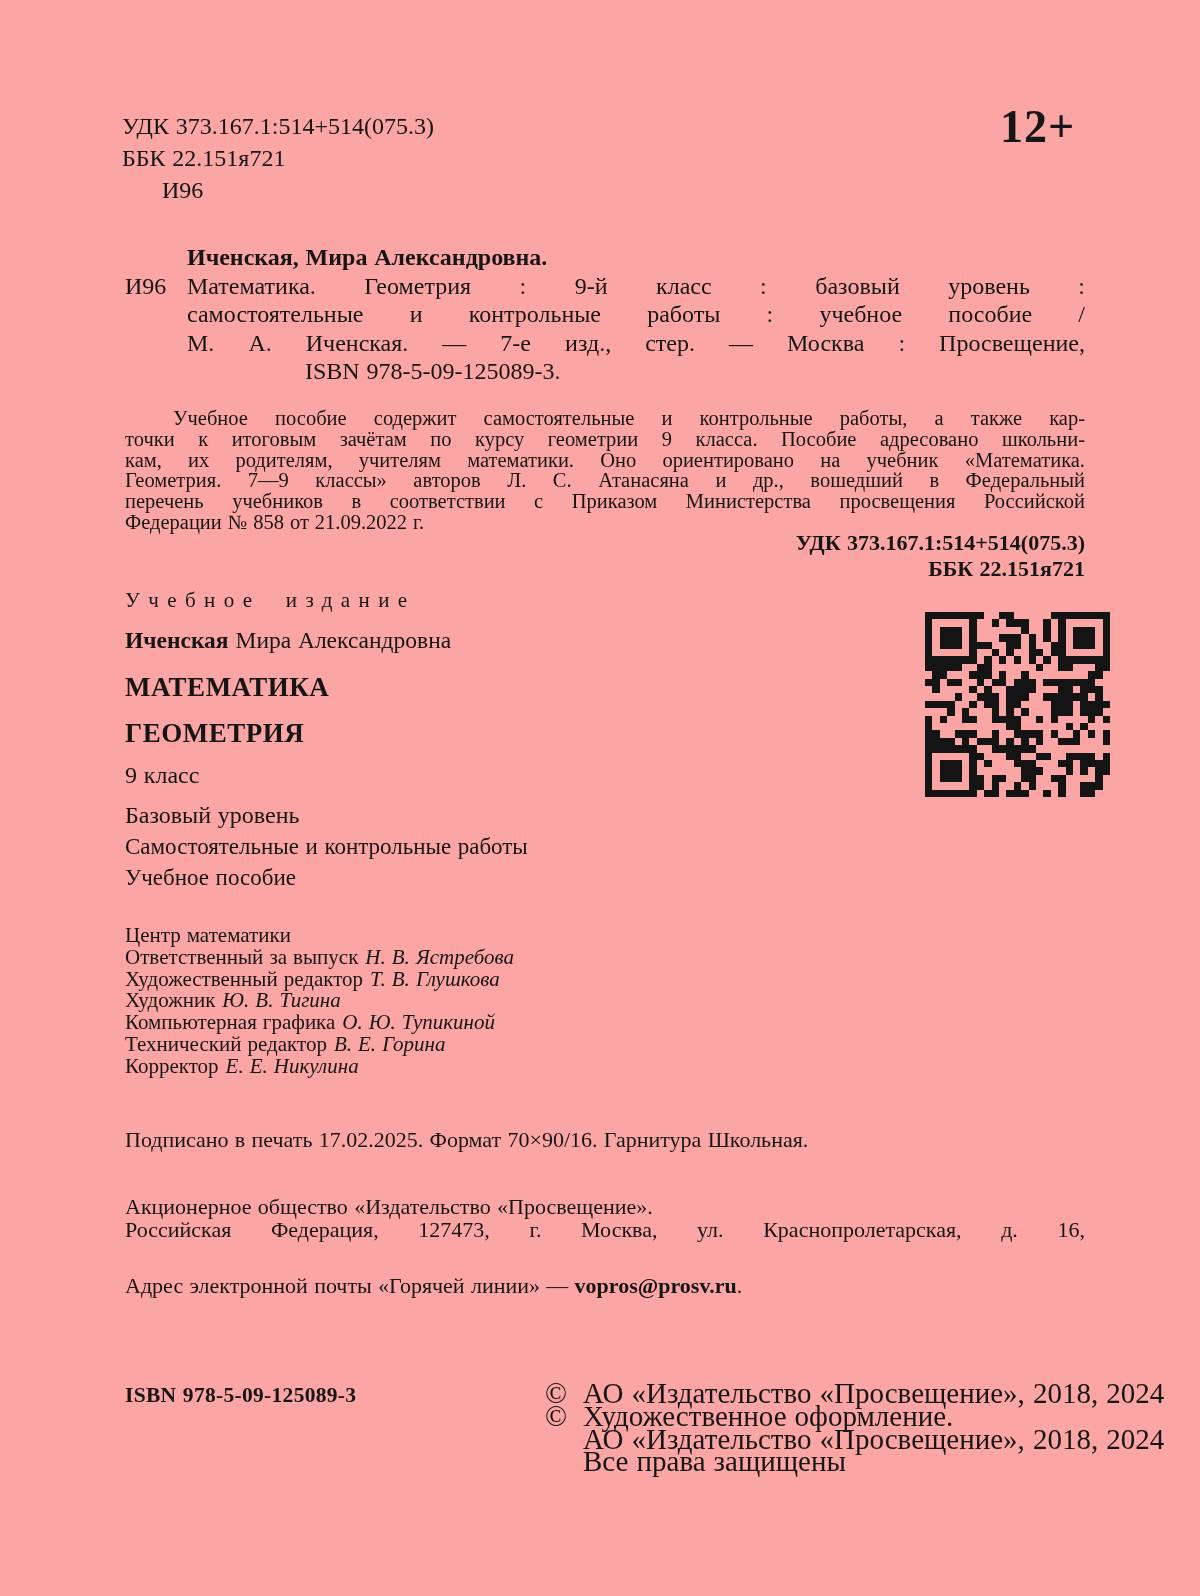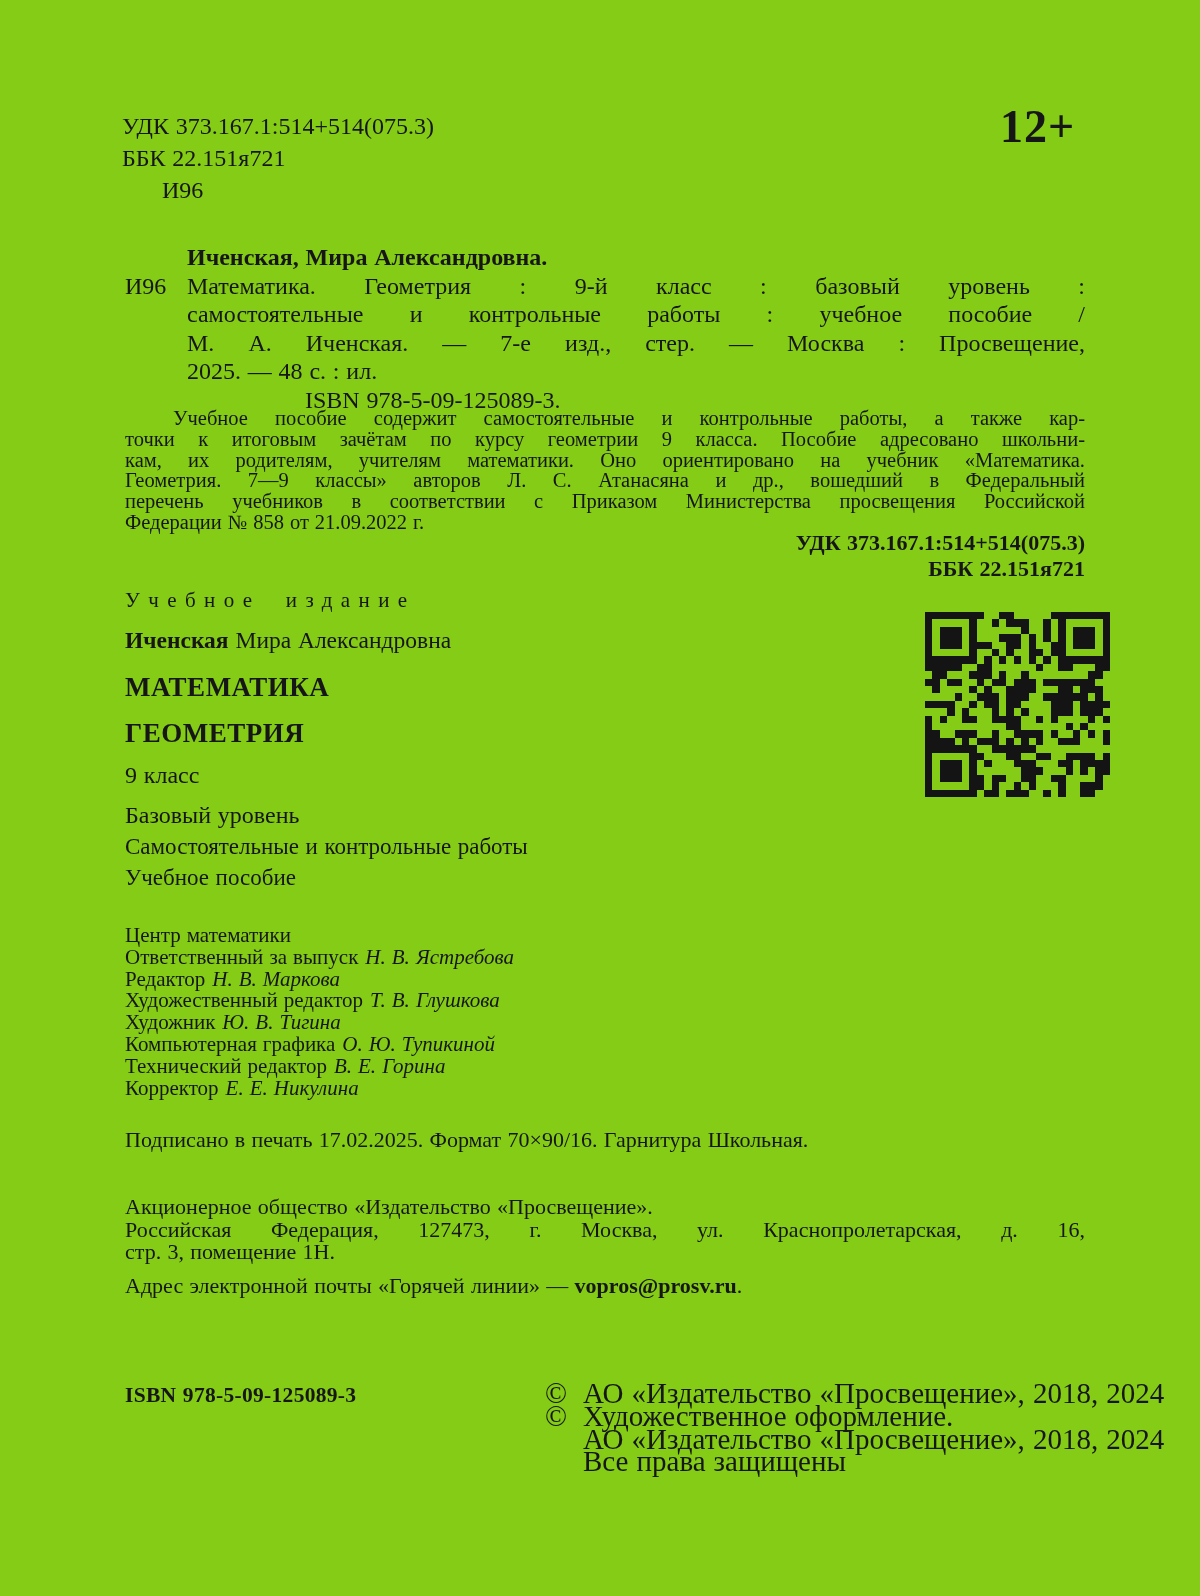--- a/index.html
+++ b/index.html
@@ -1,17 +1,17 @@
 <!DOCTYPE html>
 <html lang="ru"><head>
 <meta charset="utf-8">
 <style>
   html,body{margin:0;padding:0;background:#fff;}
   .page{
-    position:relative;width:1200px;height:1596px;background:#84cc16;
+    position:relative;width:1200px;height:1596px;background:#fca5a5;
     color:#161616;font-family:"Liberation Serif","DejaVu Serif",serif;
     overflow:hidden;word-spacing:0.05em;
   }
   .abs{position:absolute;}
   .b{font-weight:bold;}
   .jline{text-align:justify;text-align-last:justify;}
   
   .top-codes{left:122px;top:110px;font-size:24px;line-height:32px;}
   .top-codes .sign{padding-left:40px;}
   .age{left:1000px;top:100px;font-size:46px;font-weight:bold;letter-spacing:1px;}
@@ -63,21 +63,20 @@
 
   <div class="abs age">12+</div>
 
   <div class="abs bib">
     <div class="author">Иченская, Мира Александровна.</div>
     <div class="sign">И96</div>
     <div class="lines">
       <div class="jline">Математика. Геометрия : 9-й класс : базовый уровень :</div>
       <div class="jline">самостоятельные и контрольные работы : учебное пособие /</div>
       <div class="jline">М. А. Иченская. — 7-е изд., стер. — Москва : Просвещение,</div>
-      <div>2025. — 48 с. : ил.</div>
       <div class="isbn">ISBN 978-5-09-125089-3.</div>
     </div>
   </div>
 
   <div class="abs annotation">
     <div class="jline first">Учебное пособие содержит самостоятельные и контрольные работы, а также кар-</div>
     <div class="jline">точки к итоговым зачётам по курсу геометрии 9 класса. Пособие адресовано школьни-</div>
     <div class="jline">кам, их родителям, учителям математики. Оно ориентировано на учебник «Математика.</div>
     <div class="jline">Геометрия. 7—9 классы» авторов Л. С. Атанасяна и др., вошедший в Федеральный</div>
     <div class="jline">перечень учебников в соответствии с Приказом Министерства просвещения Российской</div>
@@ -430,36 +429,34 @@
   <div class="abs title-line t2">ГЕОМЕТРИЯ</div>
 
   <div class="abs sub s1">9 класс</div>
   <div class="abs sub s2">Базовый уровень</div>
   <div class="abs sub s3">Самостоятельные и контрольные работы</div>
   <div class="abs sub s4">Учебное пособие</div>
 
   <div class="abs credits">
     <div><span>Центр математики</span><span class="credit-name"></span></div>
     <div><span>Ответственный за выпуск</span><span class="credit-name">Н. В. Ястребова</span></div>
-    <div><span>Редактор</span><span class="credit-name">Н. В. Маркова</span></div>
     <div><span>Художественный редактор</span><span class="credit-name">Т. В. Глушкова</span></div>
     <div><span>Художник</span><span class="credit-name">Ю. В. Тигина</span></div>
     <div><span>Компьютерная графика</span><span class="credit-name">О. Ю. Тупикиной</span></div>
     <div><span>Технический редактор</span><span class="credit-name">В. Е. Горина</span></div>
     <div><span>Корректор</span><span class="credit-name">Е. Е. Никулина</span></div>
   </div>
 
   <div class="abs imprint">
     <div>Подписано в печать 17.02.2025. Формат 70×90/16. Гарнитура Школьная.</div>
   </div>
 
   <div class="abs publisher">
     <div>Акционерное общество «Издательство «Просвещение».</div>
     <div class="jline">Российская Федерация, 127473, г. Москва, ул. Краснопролетарская, д. 16,</div>
-    <div>стр. 3, помещение 1Н.</div>
   </div>
 
   <div class="abs email">
     <span>Адрес электронной почты «Горячей линии» — </span><span class="b">vopros@prosv.ru</span><span>.</span>
   </div>
 
   <div class="abs isbn-bottom">ISBN 978-5-09-125089-3</div>
 
   <div class="abs copyright">
     <div><span class="cmark">©</span><span>АО «Издательство «Просвещение», 2018, 2024</span></div>

